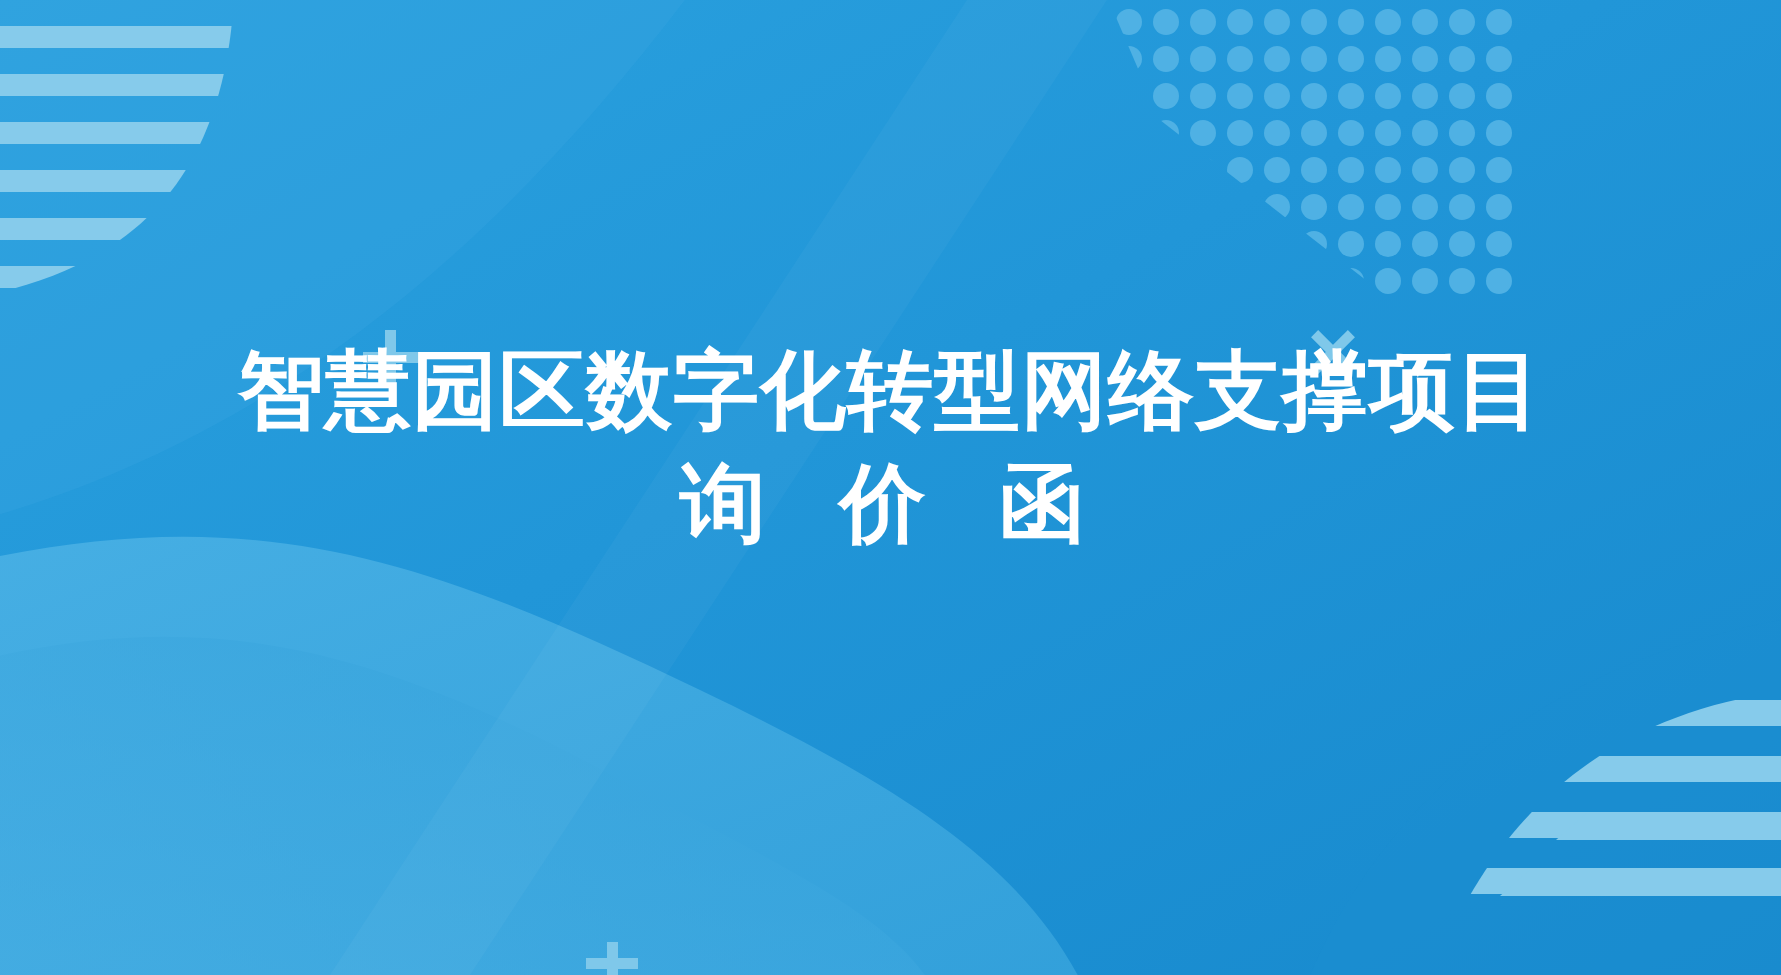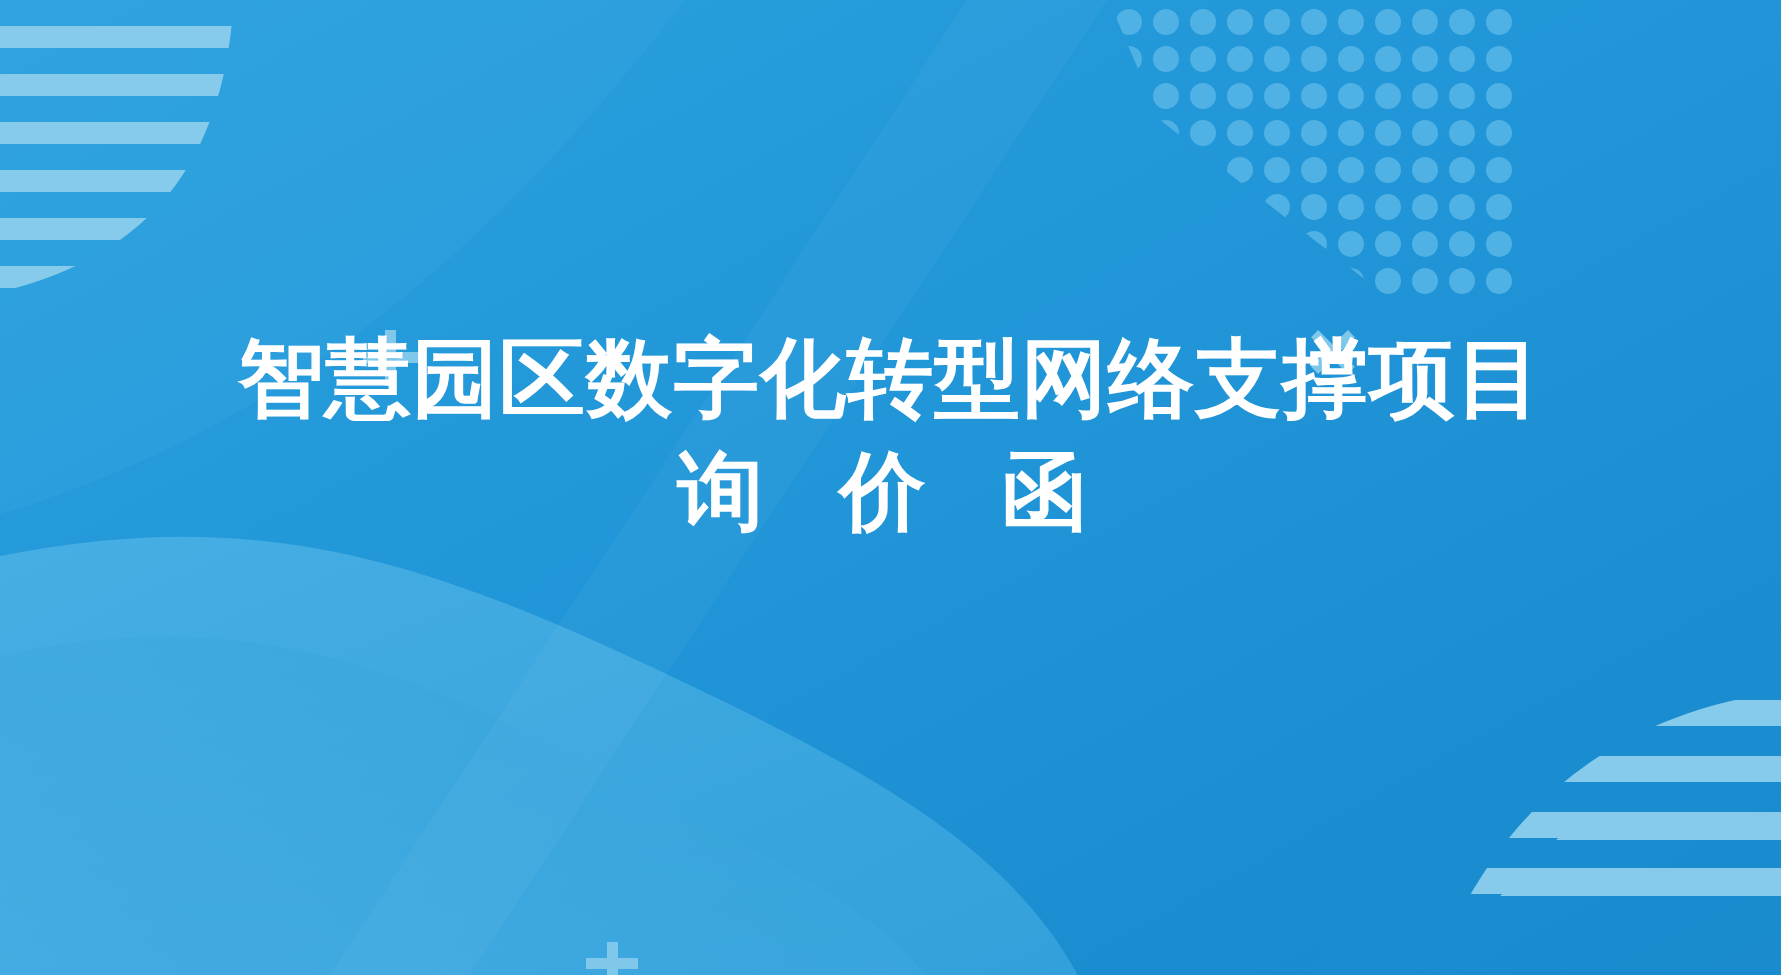--- a/index.html
+++ b/index.html
@@ -37,26 +37,28 @@
   .title-line {
     color: #ffffff;
     font-weight: bold;
     line-height: 1.15;
     white-space: nowrap;
     text-rendering: geometricPrecision;
   }
   #title-line-1 {
     font-size: 86px;
     letter-spacing: 1px;
+    margin-top: 12px;
   }
   #title-line-2 {
     font-size: 86px;
     letter-spacing: 26px;
     padding-left: 10px;
     margin-top: 14px;
+    font-family: Liberation Serif, serif;
   }
 </style>
 </head>
 <body>
 
 <div id="slide">
 
   <svg class="layer" id="bg-svg" viewBox="0 0 1781 975" preserveAspectRatio="none">
     <defs>
       <linearGradient id="baseGrad" x1="0" y1="0" x2="1" y2="1">

